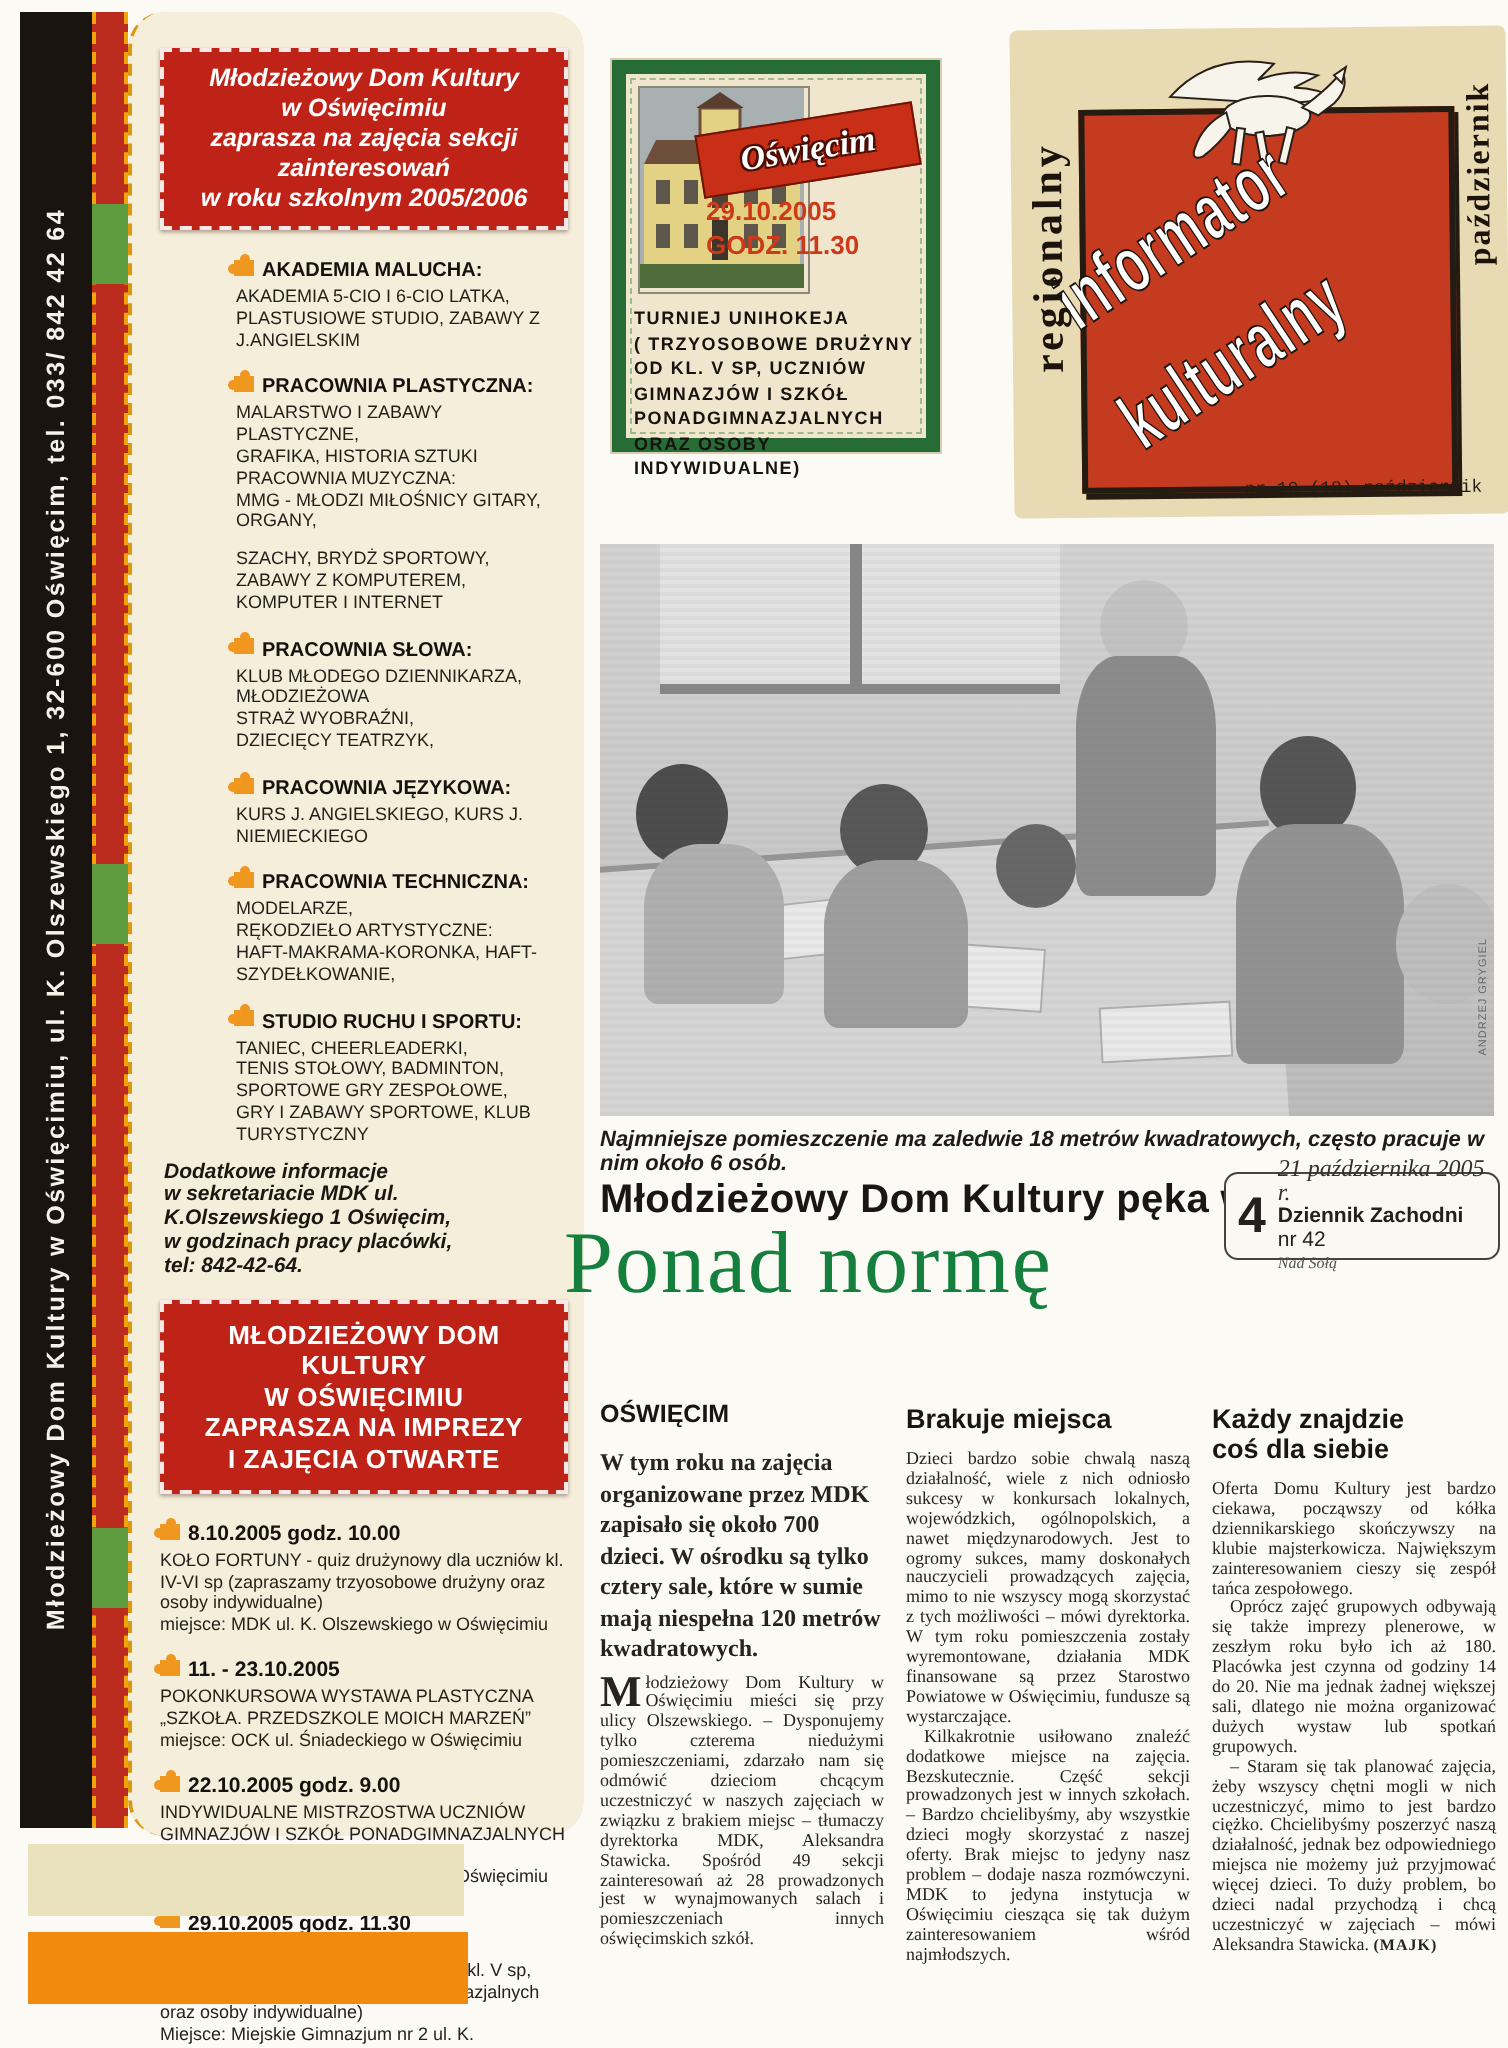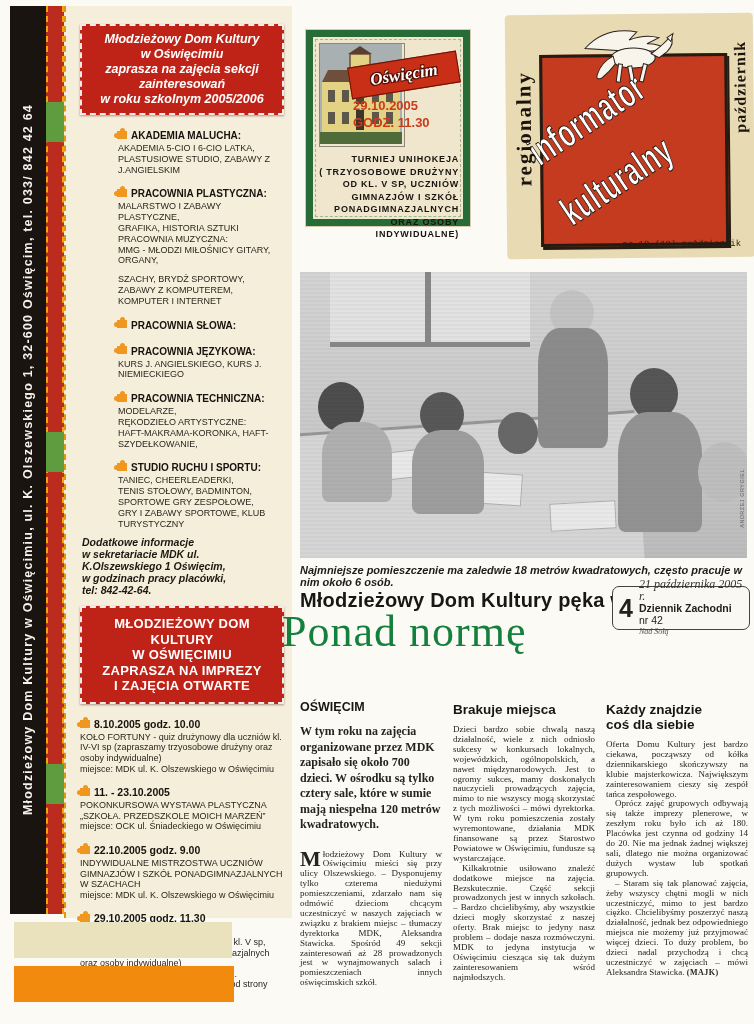--- a/index.html
+++ b/index.html
@@ -7,21 +7,21 @@
   .page{position:relative;width:754px;height:1024px;background:#fbfaf4;overflow:hidden;}
   .prelines{white-space:pre-line;}
 
   
   .blackbar{position:absolute;left:10px;top:6px;width:36px;height:908px;background:#191410;display:flex;align-items:center;justify-content:center;}
   .blackbar .vtext{writing-mode:vertical-rl;transform:rotate(180deg);color:#f5f2ea;font-size:12.5px;font-weight:bold;letter-spacing:1.2px;white-space:nowrap;}
   .stripe{position:absolute;left:46px;top:6px;width:14px;height:908px;background:#bb2c1e;border-left:2px dashed #f0a50a;border-right:2px dashed #f0a50a;}
   .greensq{position:absolute;left:-2px;width:18px;height:40px;background:#5f9c3f;}
 
   
-  .sidebar{position:absolute;left:64px;top:6px;width:228px;height:912px;background:#f5eedb;border-left:2px dashed #dd980f;box-sizing:border-box;padding:18px 8px 0 14px;}
+  .sidebar{position:absolute;left:64px;top:6px;width:228px;height:912px;background:#f5eedb;border-left:2px dashed #dd980f;box-sizing:border-box;padding:18px 8px 0 14px;border-radius:18px;}
   .redbox{background:#bf2317;border:2px dashed rgba(255,255,255,.9);color:#fff;text-align:center;font-weight:bold;box-shadow:0 1px 2px rgba(60,20,10,.4);}
   .redbox1{font-size:12.5px;line-height:15px;padding:6px 4px;margin-bottom:10px;font-style:italic;}
   .redbox2{font-size:13px;line-height:15.5px;padding:8px 4px;margin:10px 0 10px 0;letter-spacing:.3px;}
   .sec{margin-bottom:8px;margin-left:37px;}
   .sec .ttl{font-size:10px;font-weight:bold;color:#17120d;}
   .sec .bdy{font-size:9px;line-height:10.8px;color:#241f18;margin-left:1px;}
   .pz{display:inline-block;position:relative;width:10px;height:8px;background:#f0971f;margin-right:4px;vertical-align:middle;}
   .pz::before{content:"";position:absolute;left:3px;top:-3px;width:5px;height:5px;border-radius:50%;background:#f0971f;}
   .pz::after{content:"";position:absolute;left:-3px;top:2px;width:5px;height:5px;border-radius:50%;background:#f0971f;}
   .note{font-size:10.5px;line-height:11.8px;font-weight:bold;font-style:italic;color:#1c1711;margin:6px 0 4px 2px;}
@@ -33,21 +33,21 @@
   .creambar{position:absolute;left:14px;top:922px;width:218px;height:36px;background:#eae1bd;}
   .orangebar{position:absolute;left:14px;top:966px;width:220px;height:36px;background:#f28a0d;}
 
   
   .stamp{position:absolute;left:306px;top:30px;width:164px;height:196px;background:#efe6cd;border:7px solid #276b36;box-sizing:border-box;box-shadow:0 0 0 1px #d8cdb0;}
   .stamp-inner{position:absolute;inset:2px;border:1px dashed #9db98f;}
   .stamp-photo{position:absolute;left:6px;top:6px;width:84px;height:102px;border:1px solid #8a8878;}
   .ribbon{position:absolute;right:4px;top:22px;width:108px;height:30px;background:#c92f16;border:1px solid #6d1506;transform:rotate(-9deg);display:flex;align-items:center;justify-content:center;}
   .ribbon span{color:#fff;font-weight:bold;font-style:italic;font-family:"Liberation Serif",serif;font-size:17px;text-shadow:1px 1px 0 #4a0e04,-1px -1px 0 #4a0e04,1px -1px 0 #4a0e04,-1px 1px 0 #4a0e04;}
   .stamp-date{position:absolute;right:10px;top:60px;width:100px;color:#cc3a1a;font-weight:bold;font-size:13px;line-height:17px;}
-  .stamp-text{position:absolute;left:4px;right:4px;top:116px;text-align:right;font-size:9px;font-weight:bold;letter-spacing:.8px;line-height:12.5px;color:#17130e;}
+  .stamp-text{position:absolute;left:4px;right:4px;top:116px;text-align:left;font-size:9px;font-weight:bold;letter-spacing:.8px;line-height:12.5px;color:#17130e;}
 
   
   .logo{position:absolute;left:506px;top:14px;width:248px;height:244px;background:#e8dab2;transform:rotate(-.6deg);border-radius:4px;}
   .logo-red{position:absolute;left:34px;top:40px;width:182px;height:186px;background:#c53b20;border:3px solid #241c12;box-shadow:2px 3px 0 0 #241c12;}
   .logo-word{position:absolute;color:#fff;font-weight:bold;font-family:"Liberation Sans",sans-serif;-webkit-text-stroke:1px #1c140c;text-stroke:1px #1c140c;white-space:nowrap;}
   .word-informator{left:26px;top:118px;font-size:40px;transform:rotate(-33deg) scaleX(.62);transform-origin:left center;letter-spacing:1px;}
   .word-kulturalny{left:58px;top:178px;font-size:40px;transform:rotate(-33deg) scaleX(.62);transform-origin:left center;letter-spacing:1px;}
   .logo-vert{position:absolute;writing-mode:vertical-rl;transform:rotate(180deg);color:#1c140c;font-family:"Liberation Serif",serif;white-space:nowrap;}
   .v-regionalny{left:6px;top:56px;font-size:21px;font-weight:bold;letter-spacing:2px;}
   .v-pazdziernik{right:4px;top:28px;font-size:16px;font-weight:bold;letter-spacing:1px;}
@@ -74,21 +74,21 @@
   .badge .l1{font-size:12px;font-style:italic;font-family:"Liberation Serif",serif;color:#34322e;}
   .badge .l2{font-size:10.5px;color:#23211e;}
   .badge .l2 b{font-size:10.5px;}
   .badge .l3{font-size:8px;font-style:italic;font-family:"Liberation Serif",serif;color:#55524c;}
   .headline{position:absolute;left:282px;top:606px;width:456px;font-family:"Liberation Serif",serif;font-size:44px;font-weight:500;letter-spacing:1px;color:#15803d;}
 
   
   .cols{position:absolute;left:300px;top:700px;width:450px;display:flex;gap:11px;font-family:"Liberation Serif",serif;color:#262420;}
   .col{width:142px;}
   .city{font-size:12.5px;font-weight:bold;font-family:"Liberation Sans",sans-serif;color:#181613;margin-bottom:10px;}
-  .lead{font-size:12px;line-height:15.5px;font-weight:bold;margin-bottom:17px;}
+  .lead{font-size:12px;line-height:15.5px;font-weight:bold;margin-bottom:4px;}
   .bodytext{font-size:9px;line-height:9.9px;text-align:justify;}
   .dropcap{float:left;font-size:22px;line-height:18px;font-weight:bold;padding-right:2px;}
   .colhead{font-size:13.5px;font-weight:bold;font-family:"Liberation Sans",sans-serif;color:#181613;margin:2px 0 8px 0;line-height:15px;}
   .indent{text-indent:9px;margin-top:2px;}
   .sig{font-weight:bold;font-size:8px;letter-spacing:.5px;}
 </style>
 </head>
 <body>
 
 <div class="page">
@@ -119,20 +119,23 @@
       <div class="bdy prelines">MALARSTWO I ZABAWY PLASTYCZNE,
 GRAFIKA, HISTORIA SZTUKI PRACOWNIA MUZYCZNA:
 MMG - MŁODZI MIŁOŚNICY GITARY, ORGANY,</div>
     </div>
     <div class="sec">
       <div class="bdy prelines">SZACHY, BRYDŻ SPORTOWY,
 ZABAWY Z KOMPUTEREM, KOMPUTER I INTERNET</div>
     </div>
     <div class="sec">
       <div><span class="pz"></span><span class="ttl">PRACOWNIA SŁOWA:</span></div>
+      <div class="bdy prelines">KLUB MŁODEGO DZIENNIKARZA, MŁODZIEŻOWA
+STRAŻ WYOBRAŹNI,
+DZIECIĘCY TEATRZYK,</div>
     </div>
     <div class="sec">
       <div><span class="pz"></span><span class="ttl">PRACOWNIA JĘZYKOWA:</span></div>
       <div class="bdy prelines">KURS J. ANGIELSKIEGO, KURS J.
 NIEMIECKIEGO</div>
     </div>
     <div class="sec">
       <div><span class="pz"></span><span class="ttl">PRACOWNIA TECHNICZNA:</span></div>
       <div class="bdy prelines">MODELARZE,
 RĘKODZIEŁO ARTYSTYCZNE:

